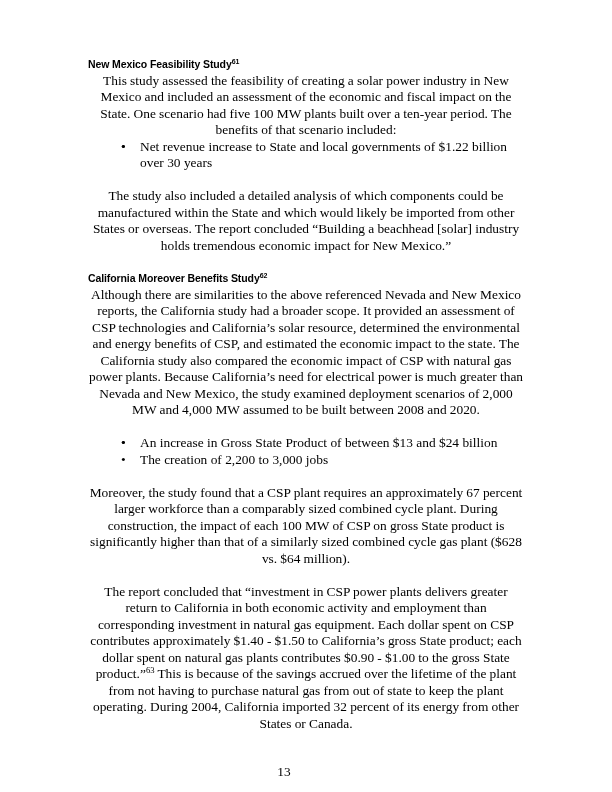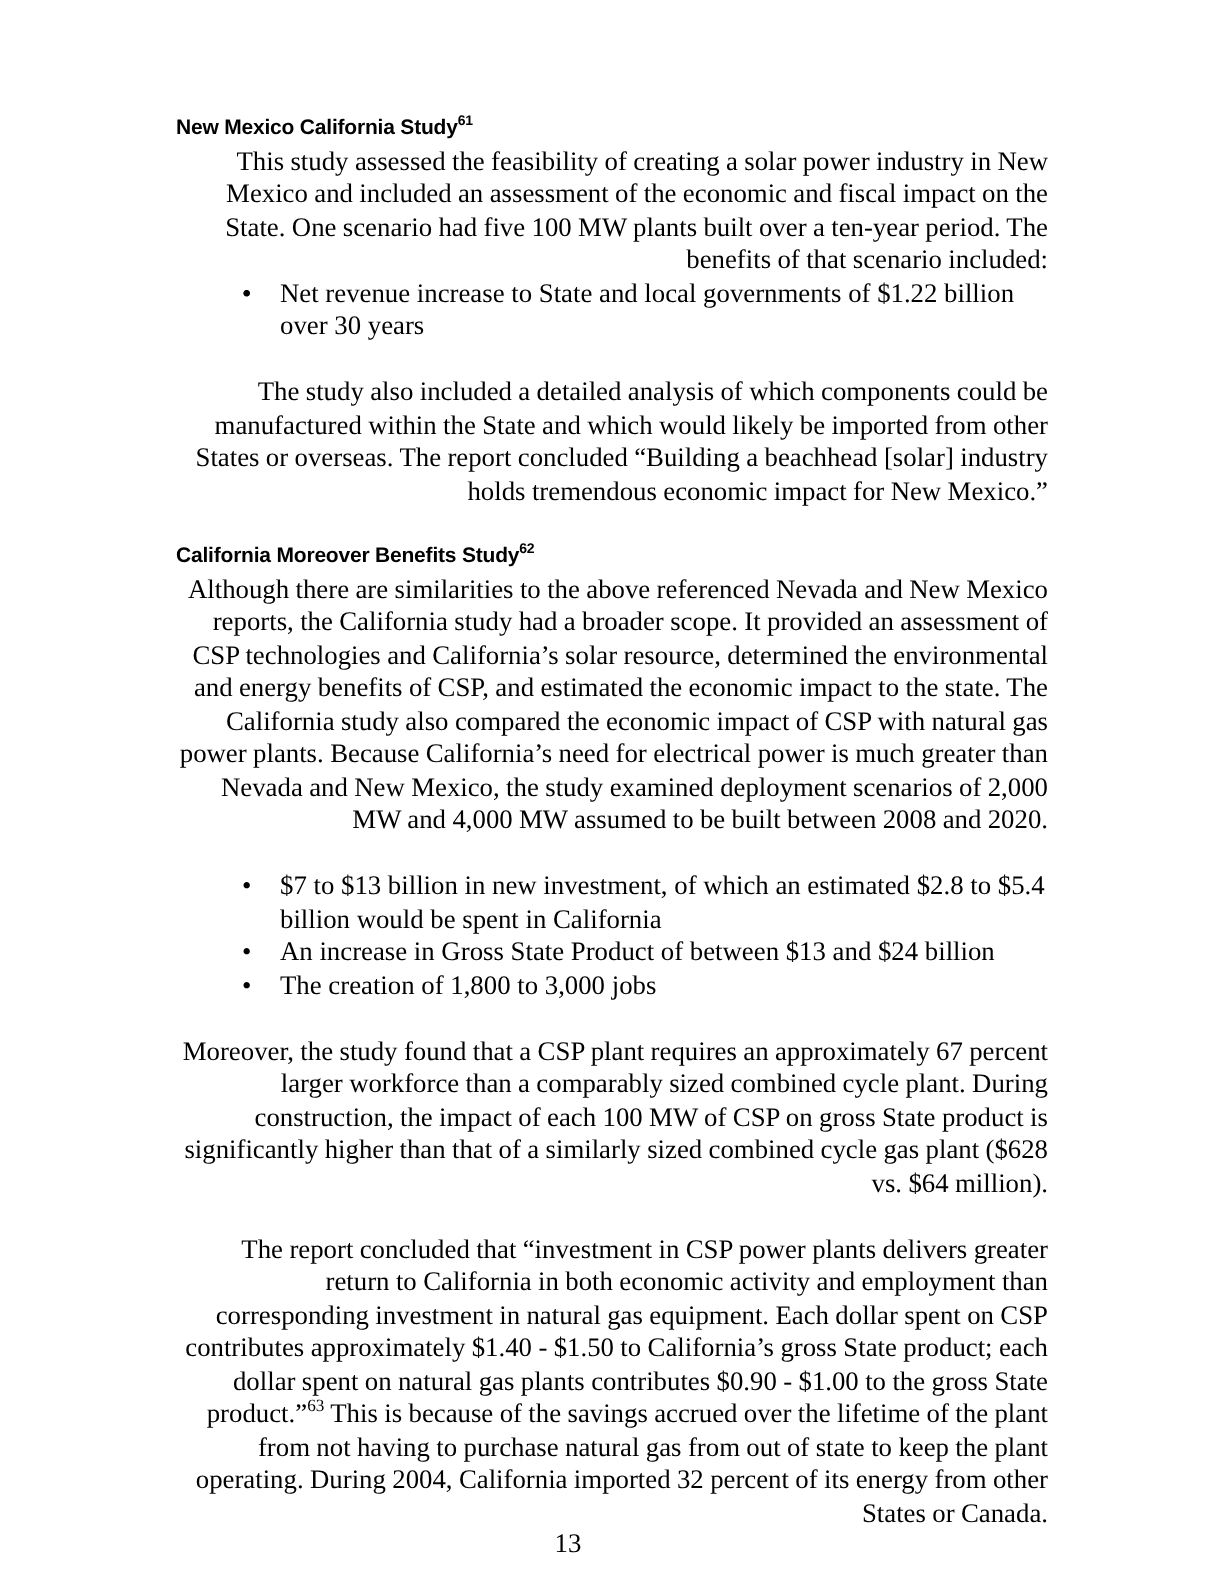--- a/index.html
+++ b/index.html
@@ -32,21 +32,21 @@
   }
   h2.section-heading sup {
     font-size: 7px;
     vertical-align: super;
     line-height: 0;
   }
   p.body-par {
     font-size: 13.4px;
     line-height: 16.5px;
     margin: 0;
-    text-align: right;
+    text-align: center;
     word-spacing: -0.15px;
   }
   p.body-par sup {
     font-size: 8.6px;
     vertical-align: super;
     line-height: 0;
   }
   .gap-small { height: 16.5px; }
   .gap-heading { height: 16px; }
   ul.bullets {
@@ -77,21 +77,21 @@
     font-size: 13.4px;
     line-height: 16.5px;
   }
 </style>
 </head>
 <body>
 
 <div class="page">
   <div class="content">
 
-    <h2 class="section-heading"><span>New Mexico California Study</span><sup>61</sup></h2>
+    <h2 class="section-heading"><span>New Mexico Feasibility Study</span><sup>61</sup></h2>
 
     <p class="body-par">This study assessed the feasibility of creating a solar power industry in New Mexico and included an assessment of the economic and fiscal impact on the State.  One scenario had five 100 MW plants built over a ten-year period.  The benefits of that scenario included:</p>
 
     <ul class="bullets">
       <li><span class="dot">•</span></li>
       <li><span class="dot">•</span><span>Net revenue increase to State and local governments of $1.22 billion over 30 years</span></li>
     </ul>
 
     <div class="gap-small"></div>
 
@@ -100,23 +100,23 @@
     <div class="gap-heading"></div>
 
     <h2 class="section-heading"><span>California Moreover Benefits Study</span><sup>62</sup></h2>
 
     <p class="body-par">Although there are similarities to the above referenced Nevada and New Mexico reports, the California study had a broader scope.  It provided an assessment of CSP technologies and California’s solar resource, determined the environmental and energy benefits of CSP, and estimated the economic impact to the state.  The California study also compared the economic impact of CSP with natural gas power plants.  Because California’s need for electrical power is much greater than Nevada and New Mexico, the study examined deployment scenarios of 2,000 MW and 4,000 MW assumed to be built between 2008 and 2020.</p>
 
     <div class="gap-small"></div>
 
 
     <ul class="bullets">
-      <li><span class="dot">•</span><span>$7 to $13 billion in new investment, of which an estimated $2.8 to $5.4 billion would be spent in California</span></li>
+      <li><span class="dot">•</span></li>
       <li><span class="dot">•</span><span>An increase in Gross State Product of between $13 and $24 billion</span></li>
-      <li><span class="dot">•</span><span>The creation of 1,800 to 3,000 jobs</span></li>
+      <li><span class="dot">•</span><span>The creation of 2,200 to 3,000 jobs</span></li>
     </ul>
 
     <div class="gap-small"></div>
 
     <p class="body-par">Moreover, the study found that a CSP plant requires an approximately 67 percent larger workforce than a comparably sized combined cycle plant.  During construction, the impact of each 100 MW of CSP on gross State product is significantly higher than that of a similarly sized combined cycle gas plant ($628 vs. $64 million).</p>
 
     <div class="gap-small"></div>
 
     <p class="body-par"><span>The report concluded that “investment in CSP power plants delivers greater return to California in both economic activity and employment than corresponding investment in natural gas equipment.  Each dollar spent on CSP contributes approximately $1.40 - $1.50 to California’s gross State product; each dollar spent on natural gas plants contributes $0.90 - $1.00 to the gross State product.”</span><sup>63</sup><span>  This is because of the savings accrued over the lifetime of the plant from not having to purchase natural gas from out of state to keep the plant operating.  During 2004, California imported 32 percent of its energy from other States or Canada.</span></p>
 

